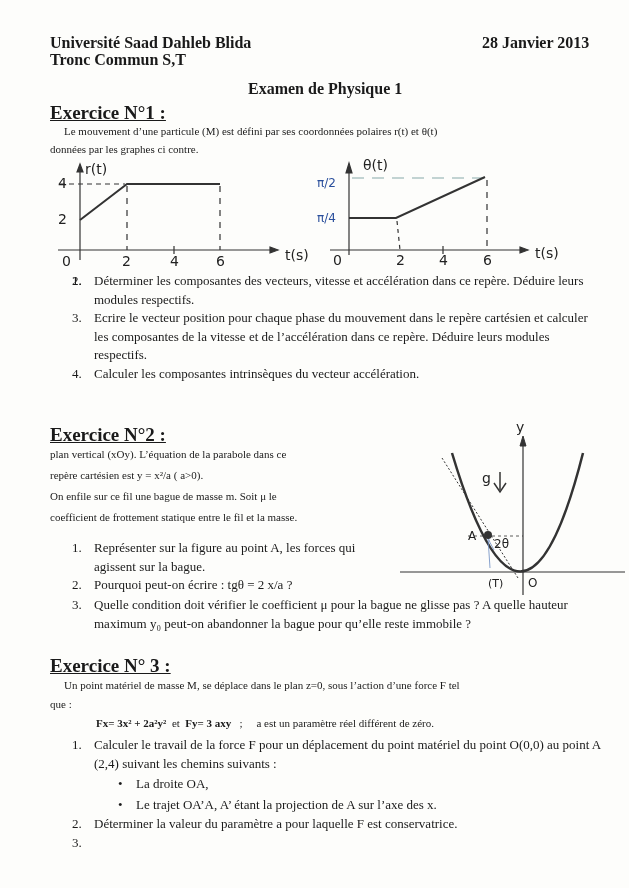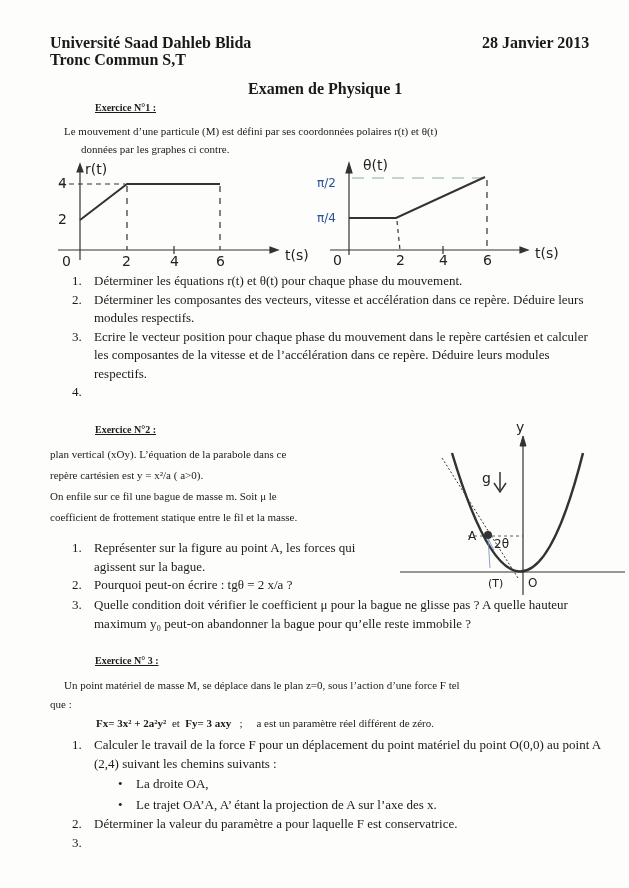--- a/index.html
+++ b/index.html
@@ -1,42 +1,42 @@
 <!DOCTYPE html>
 <html><head>
 <meta charset="utf-8">
 <style>
   html, body { margin:0; padding:0; }
   body { width:629px; height:888px; background:#fdfdfb; position:relative; overflow:hidden;
          font-family:"Liberation Serif", serif; color:#1a1a1a; font-size:13px; }
   .abs { position:absolute; }
   .b { font-weight:bold; }
   .hdr { font-weight:bold; font-size:16px; }
-  .ex-title { font-weight:bold; text-decoration:underline; font-size:10px;margin-left:45px; }
+  .ex-title { font-weight:bold; text-decoration:underline; font-size:19px; }
   .p { line-height:21px; font-size:11px; }
   ol { margin:0; padding-left:0; list-style:none; }
   .item { position:relative; padding-left:22px; line-height:18.5px; }
   .item .num { position:absolute; left:0; top:0; }
   .bullet { position:relative; padding-left:22px; line-height:21px; }
   .bullet .dot { position:absolute; left:4px; top:0; }
   svg text { font-family:"DejaVu Sans", sans-serif; }
   .hand { fill:#222; font-size:14px; }
   .hand-blue { fill:#2a4f9c; font-size:12px; }
 </style>
 </head>
 <body>
 
 <div class="abs hdr" style="left:50px;top:34px;">Université  Saad Dahleb Blida</div>
 <div class="abs hdr" style="left:50px;top:51px;">Tronc Commun  S,T</div>
 <div class="abs hdr" style="left:482px;top:34px;">28 Janvier 2013</div>
 <div class="abs hdr" style="left:248px;top:80px;">Examen de Physique 1</div>
 
 <div class="abs ex-title" style="left:50px;top:102px;">Exercice N°1 :</div>
 <div class="abs p" style="left:64px;top:121px;">Le mouvement d’une particule (M) est défini par ses coordonnées polaires r(t) et θ(t)</div>
-<div class="abs p" style="left:50px;top:139px;margin-left:31px;">données par les graphes ci contre.</div>
+<div class="abs p" style="left:50px;top:139px;">données par les graphes ci contre.</div>
 
 <svg class="abs" style="left:20px;top:160px;" width="290" height="110">
   <g stroke="#333" fill="none" stroke-width="1.2">
     <line x1="60" y1="100" x2="60" y2="8"></line>
     <polygon points="57,12 60,4 63,12" fill="#333"></polygon>
     <line x1="38" y1="90" x2="255" y2="90"></line>
     <polygon points="250,87 258,90 250,93" fill="#333"></polygon>
     <line x1="40" y1="24" x2="105" y2="24" stroke-dasharray="5,4"></line>
     <line x1="107" y1="26" x2="107" y2="90" stroke-dasharray="6,6"></line>
     <line x1="200" y1="26" x2="200" y2="90" stroke-dasharray="6,6"></line>
@@ -69,24 +69,24 @@
   <text class="hand-blue" x="17" y="32">π/2</text>
   <text class="hand-blue" x="17" y="67">π/4</text>
   <text class="hand" x="33" y="110">0</text>
   <text class="hand" x="96" y="110">2</text>
   <text class="hand" x="139" y="110">4</text>
   <text class="hand" x="183" y="110">6</text>
   <text class="hand" x="235" y="103">t(s)</text>
 </svg>
 
 <ol class="abs" style="left:72px;top:272px;width:520px;">
-  <li class="item"><span class="num">1.</span><span>Déterminer les équations r(t) et θ(t) pour chaque phase du mouvement.</span></li>
+  <li class="item"><span class="num">1.</span></li>
   <li class="item"><span class="num">2.</span><span>Déterminer les composantes des vecteurs, vitesse et accélération dans ce repère. Déduire leurs modules respectifs.</span></li>
   <li class="item"><span class="num">3.</span><span>Ecrire le vecteur position pour chaque phase du mouvement dans le repère cartésien et calculer les composantes de la vitesse et de l’accélération dans ce repère. Déduire leurs modules respectifs.</span></li>
-  <li class="item"><span class="num">4.</span></li>
+  <li class="item"><span class="num">4.</span><span>Calculer les composantes intrinsèques du vecteur accélération.</span></li>
 </ol>
 
 <div class="abs ex-title" style="left:50px;top:424px;text-decoration:underline;">Exercice N°2 :</div>
 <div class="abs p" style="left:50px;top:444px;width:350px;">
   <div>plan vertical (xOy). L’équation de la parabole dans ce</div>
   <div>repère cartésien est y = x²/a ( a&gt;0).</div>
   <div>On enfile sur ce fil une bague de masse m. Soit μ le</div>
   <div>coefficient de frottement statique entre le fil et la masse.</div>
 </div>
 <ol class="abs" style="left:72px;top:539px;width:300px;">

